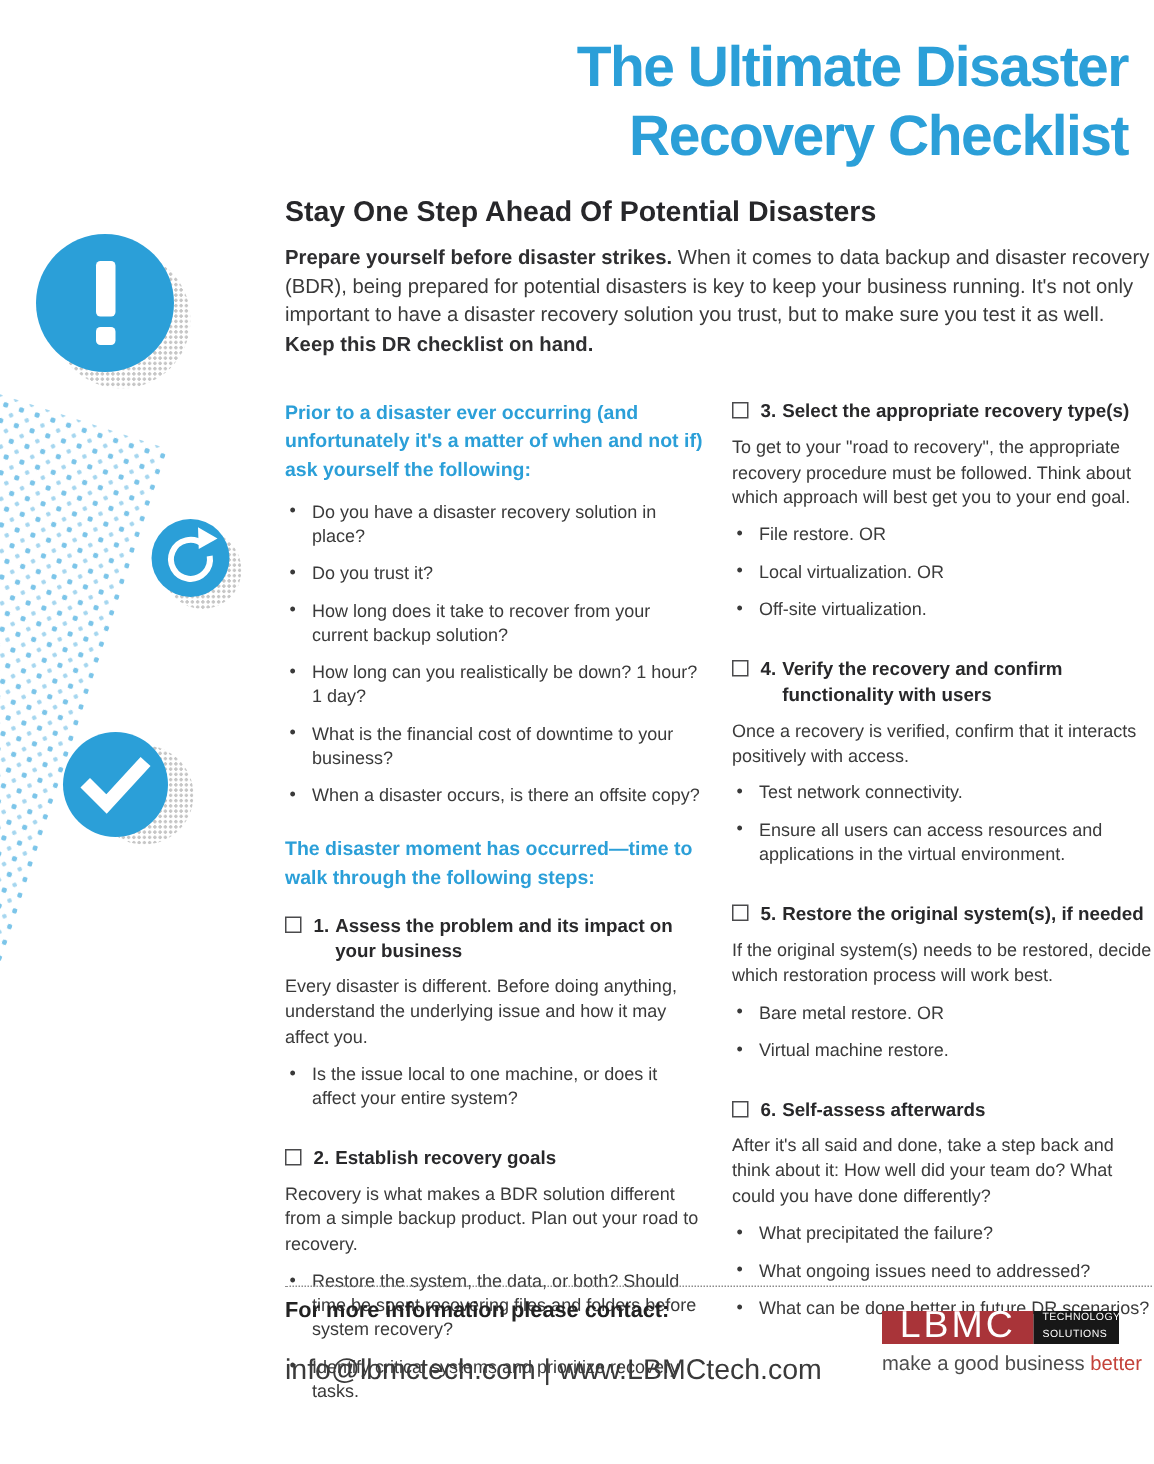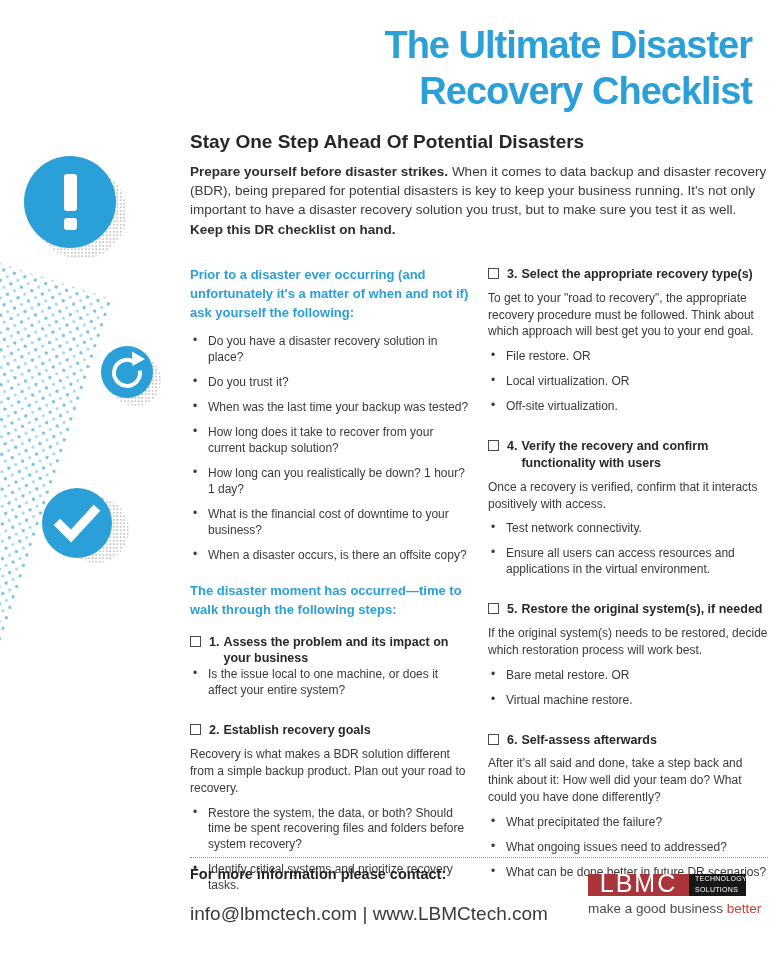--- a/index.html
+++ b/index.html
@@ -100,34 +100,34 @@
 Recovery Checklist</h1>
     <h2 class="subtitle">Stay One Step Ahead Of Potential Disasters</h2>
     <p class="intro"><span class="b">Prepare yourself before disaster strikes.</span><span> When it comes to data backup and disaster recovery (BDR), being prepared for potential disasters is key to keep your business running. It's not only important to have a disaster recovery solution you trust, but to make sure you test it as well. </span><span class="b">Keep this DR checklist on hand.</span></p>
 
     <div class="columns">
       <div class="col">
         <h3 class="blue-heading">Prior to a disaster ever occurring (and unfortunately it's a matter of when and not if) ask yourself the following:</h3>
         <ul class="bullets">
             <li>Do you have a disaster recovery solution in place?</li>
             <li>Do you trust it?</li>
-            <li>When was the last time your backup was tested?</li>
             <li>How long does it take to recover from your current backup solution?</li>
             <li>How long can you realistically be down? 1 hour? 1 day?</li>
             <li>What is the financial cost of downtime to your business?</li>
             <li>When a disaster occurs, is there an offsite copy?</li>
           </ul>
         <h3 class="blue-heading steps-intro">The disaster moment has occurred—time to walk through the following steps:</h3>
         <div>
   <div class="step">
     <div class="step-head">
       <span class="checkbox"></span>
       <span class="step-num">1.</span>
       <span class="step-title">Assess the problem and its impact on your business</span>
     </div>
+    <p class="step-body">Every disaster is different. Before doing anything, understand the underlying issue and how it may affect you.</p>
     <ul class="bullets">
                 <li>Is the issue local to one machine, or does it affect your entire system?</li>
               </ul>
   </div>
 
   <div class="step">
     <div class="step-head">
       <span class="checkbox"></span>
       <span class="step-num">2.</span>
       <span class="step-title">Establish recovery goals</span>

